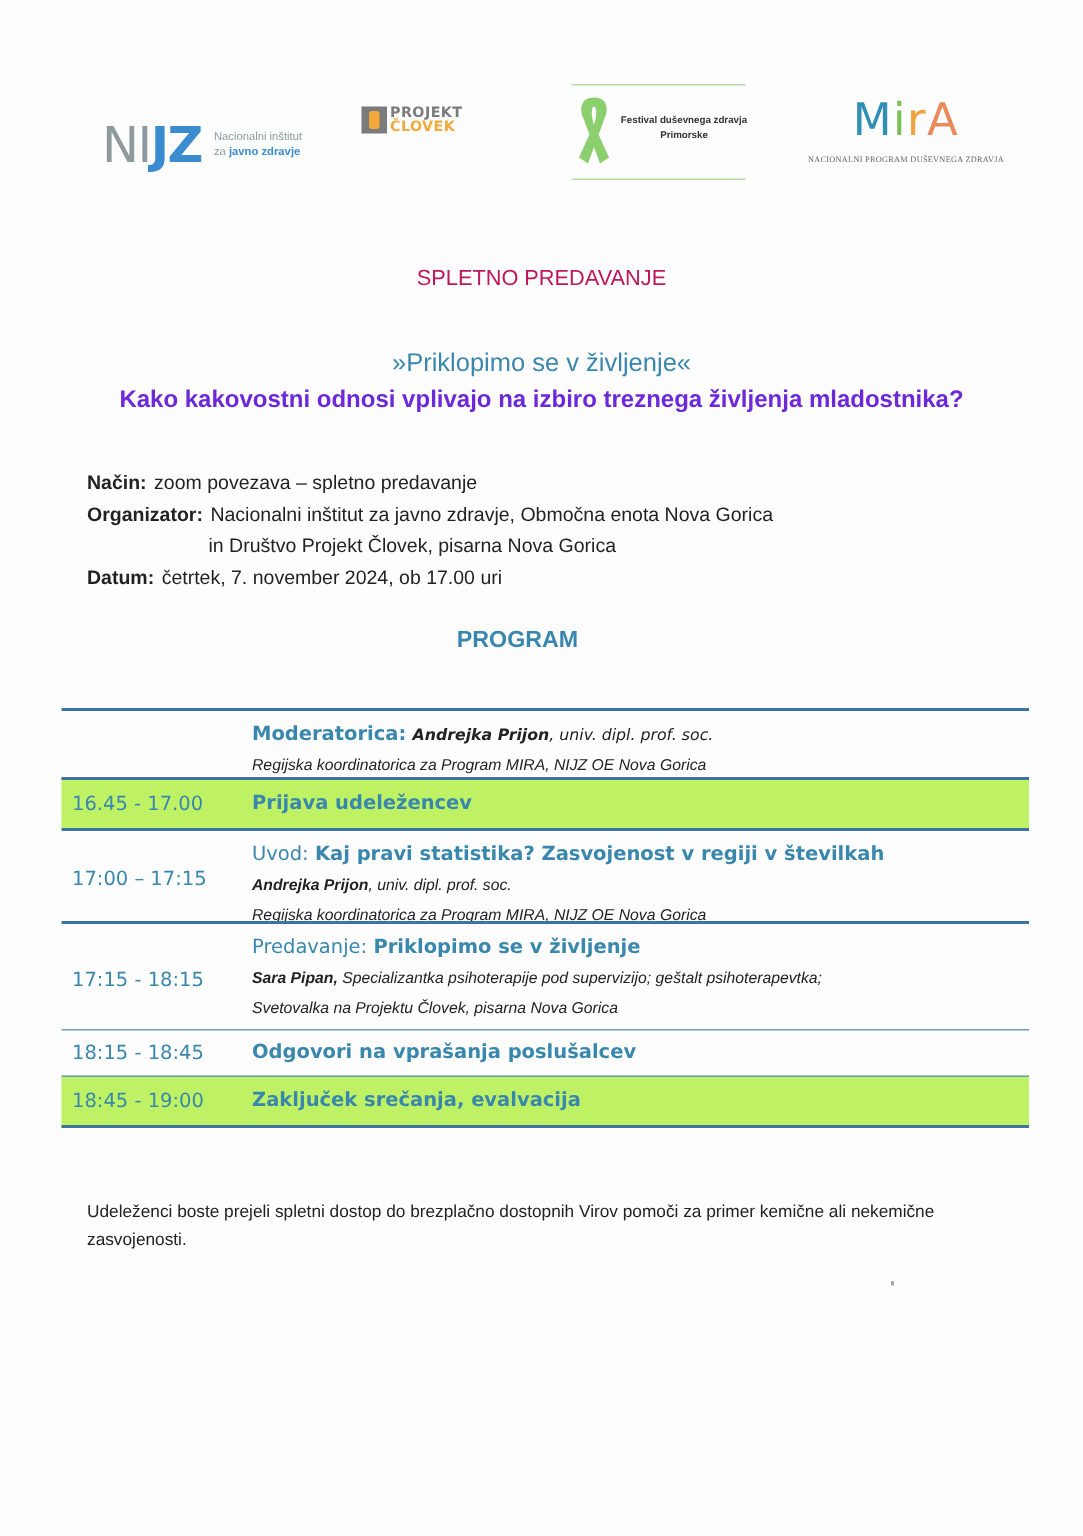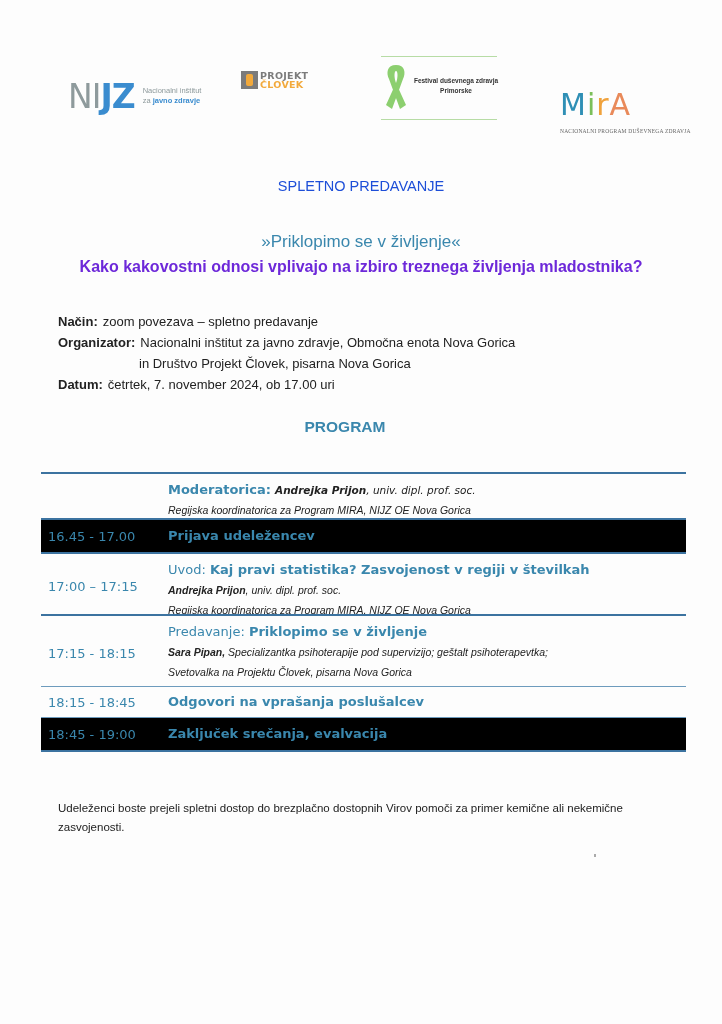--- a/index.html
+++ b/index.html
@@ -21,42 +21,42 @@
   .projekt-icon { width: 17px; height: 18px; background: #7b7b7b; position: relative; }
   .projekt-icon::after { content: ""; position: absolute; left: 5px; top: 3px; width: 7px; height: 12px; background: #f2a93b; border-radius: 2px; }
   .projekt-words { margin-left: 2px; font-family: "DejaVu Sans", sans-serif; font-weight: bold; font-size: 9.5px; line-height: 9px; letter-spacing: 0.3px; }
   .projekt-words .p { color: #7b7b7b; }
   .projekt-words .c { color: #f2a93b; }
 
   .festival { left: 381px; top: 56px; width: 116px; height: 62px; border-top: 1px solid #b7dca5; border-bottom: 1px solid #b7dca5; }
   .ribbon { position: absolute; left: 2px; top: 6px; width: 26px; height: 50px; }
   .festival-text { position: absolute; left: 30px; top: 19px; width: 90px; text-align: center; font-size: 6.5px; font-weight: bold; line-height: 10px; color: #333; }
 
-  .mira { left: 560px; top: 66px; width: 144px; text-align: left; margin-top: 24px; }
+  .mira { left: 532px; top: 66px; width: 144px; text-align: center; }
   .mira-word { font-family: "DejaVu Sans", sans-serif; font-size: 30px; line-height: 30px; letter-spacing: 1px; }
   .mira-sub { font-family: "Liberation Serif", serif; font-size: 5.5px; color: #666; letter-spacing: 0.2px; margin-top: 8px; white-space: nowrap; }
 
   
-  .h-kind { left: 0; width: 722px; top: 178px; text-align: center; font-size: 14.5px; color: #1d4ed8; }
+  .h-kind { left: 0; width: 722px; top: 178px; text-align: center; font-size: 14.5px; color: #be185d; }
   .h-title { left: 0; width: 722px; top: 232px; text-align: center; font-size: 17px; font-weight: normal; color: #3a87ad; }
   .h-sub { left: 0; width: 722px; top: 258px; text-align: center; font-size: 16px; font-weight: bold; color: #6d28d9; }
 
   
   .info { left: 58px; top: 311px; font-size: 13px; line-height: 21px; color: #222; }
   .info .row { display: flex; white-space: nowrap; }
   .info .lab { font-weight: bold; margin-right: 5px; }
   .info .indent { padding-left: 81px; }
 
   .h-program { left: 0; width: 690px; top: 418px; text-align: center; font-size: 15.5px; font-weight: bold; color: #3a87ad; }
 
   
   .table { left: 41px; top: 472px; width: 645px; }
   .trow { display: flex; border-top: 2px solid #3c73a0; position: relative; }
   .trow.light { border-top: 1px solid #6d9bbd; }
-  .trow.shaded { background: #000000; }
+  .trow.shaded { background: #bef264; }
   .trow:last-child { border-bottom: 2px solid #3c73a0; }
   .tcol-time { width: 120px; padding-left: 7px; color: #3a87ad; font-size: 13px; display: flex; align-items: center; font-family: "DejaVu Sans", sans-serif; }
   .tcol-body { flex: 1; padding-left: 0; }
   .line { font-size: 10.5px; color: #222; font-style: italic; line-height: 20px; white-space: nowrap; }
   .line b { font-style: italic; }
   .event { font-size: 13px; line-height: 20px; color: #3a87ad; white-space: nowrap; font-family: "DejaVu Sans", sans-serif; }
   .event .k { font-weight: normal; }
   .event .t { font-weight: bold; }
   .pad-top { padding-top: 6px; }
   .pad-bot { padding-bottom: 2px; }

